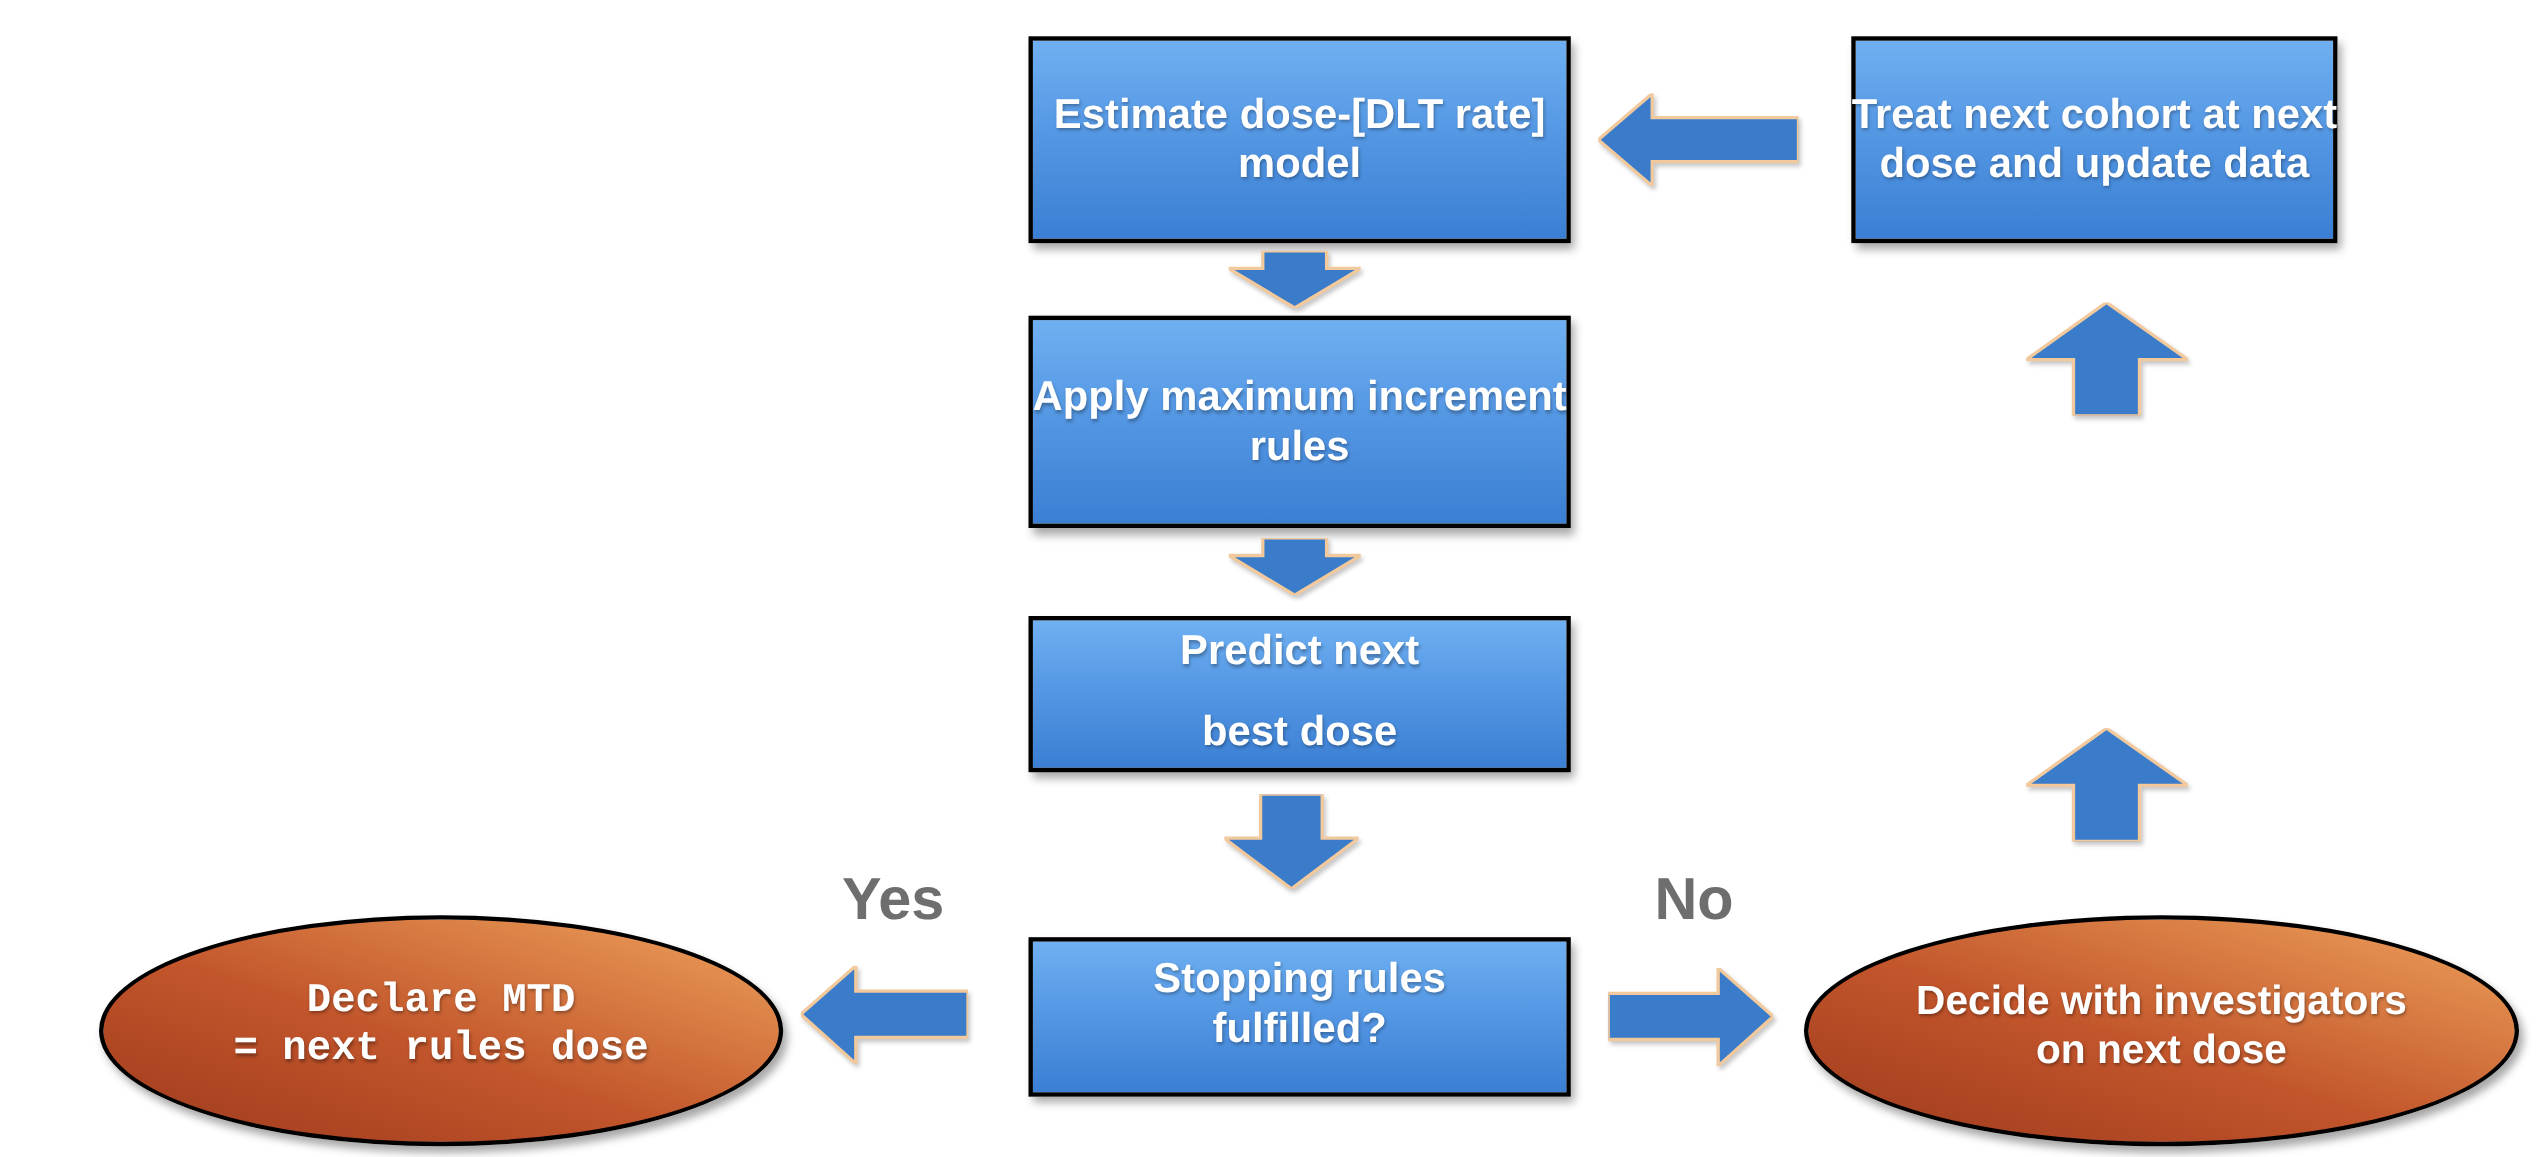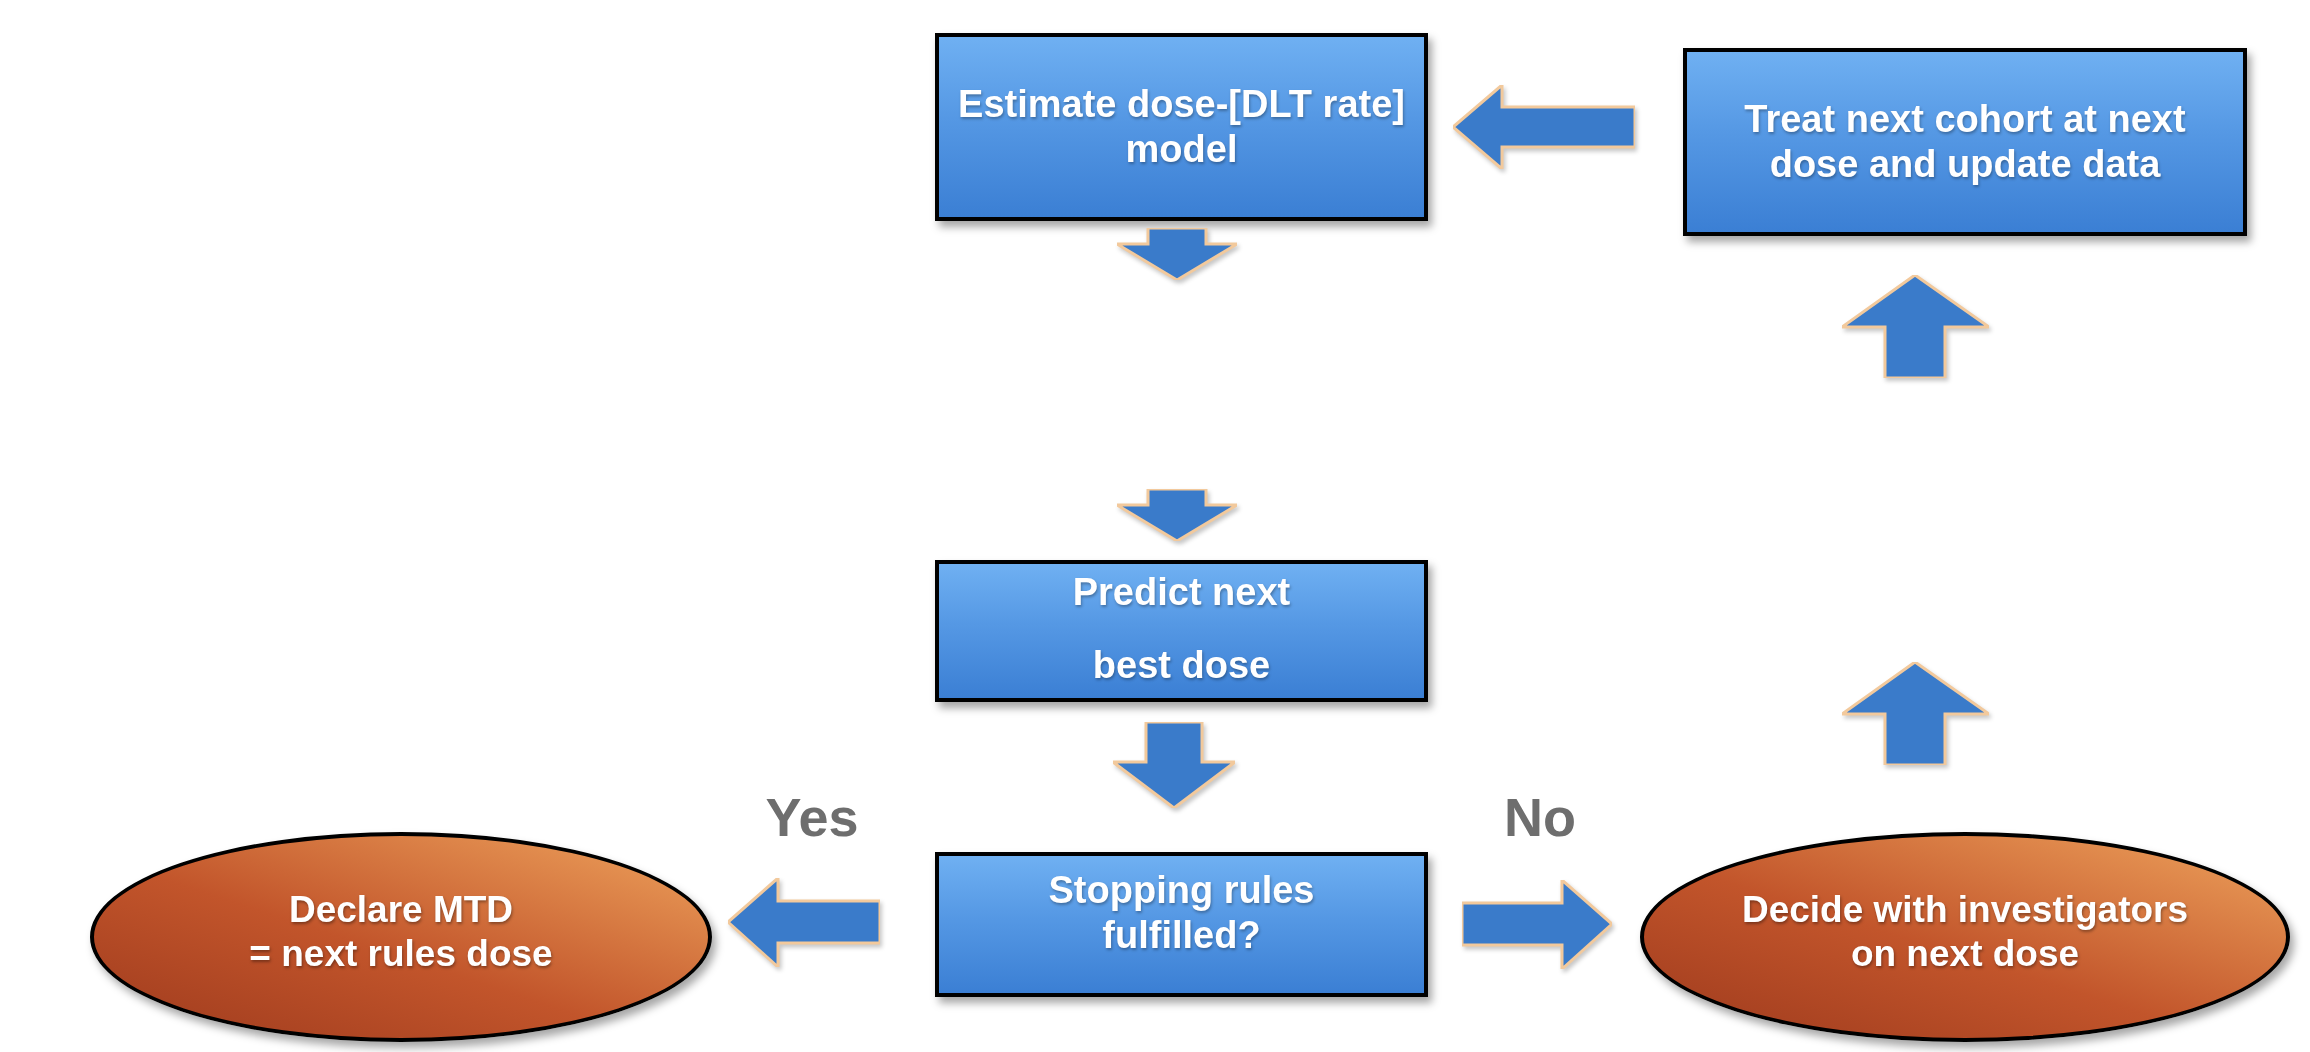--- a/index.html
+++ b/index.html
@@ -33,21 +33,21 @@
     font-weight: bold;
     font-size: 38px;
     line-height: 1.18;
     text-shadow: 1px 2px 3px rgba(0,0,0,0.30);
     white-space: nowrap;
   }
   .box-estimate  { left: 935px;  top: 33px;  width: 493px; height: 188px; }
   .box-apply     { left: 935px;  top: 287px; width: 493px; height: 193px; }
   .box-predict   { left: 935px;  top: 560px; width: 493px; height: 142px; padding-bottom: 4px; gap: 28px; }
   .box-stopping  { left: 935px;  top: 852px; width: 493px; height: 145px; padding-bottom: 24px; }
-  .box-treat     { left: 1683px; top: 33px;  width: 564px; height: 188px; margin-top: 15px; }
+  .box-treat     { left: 1683px; top: 33px;  width: 442px; height: 188px; }
   .box-determine { left: 1683px; top: 458px; width: 482px; height: 140px; padding-bottom: 4px; }
 
   
   .terminator {
     position: absolute;
     box-sizing: border-box;
     border: 4px solid #000000;
     border-radius: 50%;
     background: linear-gradient(to top right, #9E3A1D 0%, #C2552B 45%, #EFA45D 100%);
     box-shadow: 4px 6px 8px rgba(0,0,0,0.35);
@@ -59,21 +59,21 @@
     text-align: center;
   }
   .terminator .line {
     color: #ffffff;
     font-weight: bold;
     font-size: 37px;
     line-height: 1.2;
     text-shadow: 1px 2px 3px rgba(0,0,0,0.35);
     white-space: nowrap;
   }
-  .ell-declare { left: 90px;   top: 832px; width: 622px; height: 210px; }
+  .ell-declare { left: 90px;   top: 832px; width: 622px; height: 210px; font-family: Liberation Mono, monospace; }
   .ell-decide  { left: 1640px; top: 832px; width: 650px; height: 210px; }
 
   
   .arrow { position: absolute; filter: drop-shadow(2px 3px 2px rgba(0,0,0,0.22)); }
   .arrow polygon { fill: #3A7BCA; stroke: #F2C99C; stroke-width: 3; stroke-linejoin: miter; }
   .ar-treat-estimate   { left: 1453px; top: 85px;  }
   .ar-estimate-apply   { left: 1117px; top: 228px; }
   .ar-apply-predict    { left: 1117px; top: 489px; }
   .ar-predict-stopping { left: 1113px; top: 722px; }
   .ar-stopping-declare { left: 728px;  top: 878px; }
@@ -96,20 +96,24 @@
 </head>
 <body>
 
 <div class="canvas">
 
   <div class="process box-estimate">
     <div class="line">Estimate dose-[DLT rate]</div>
     <div class="line">model</div>
   </div>
 
+  <div class="process box-apply">
+    <div class="line">Apply maximum increment</div>
+    <div class="line">rules</div>
+  </div>
 
   <div class="process box-predict">
     <div class="line">Predict next</div>
     <div class="line">best dose</div>
   </div>
 
   <div class="process box-stopping">
     <div class="line">Stopping rules</div>
     <div class="line">fulfilled?</div>
   </div>

